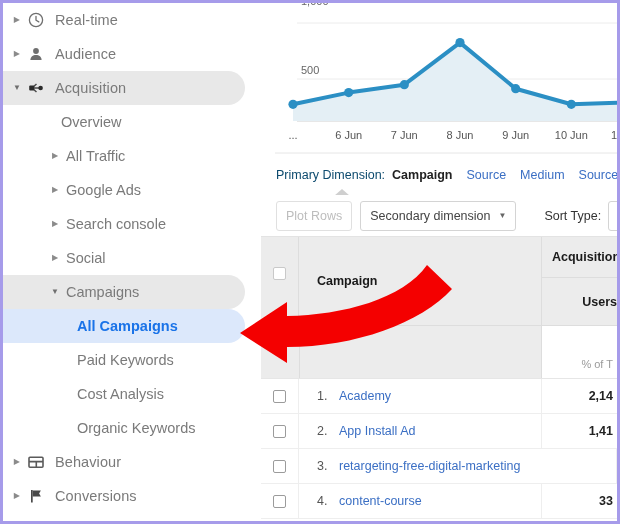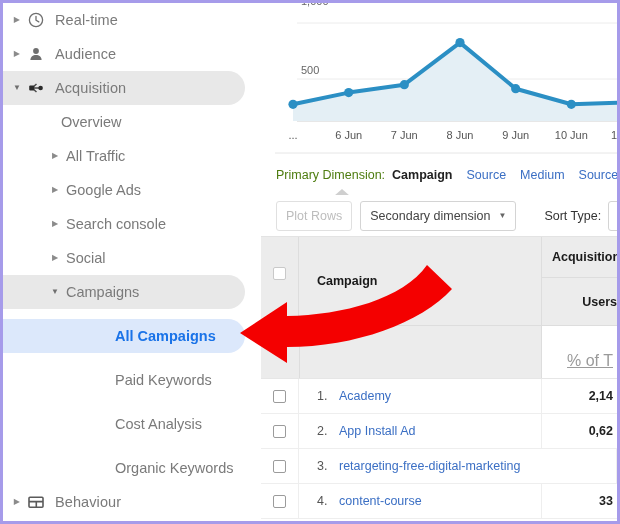--- a/index.html
+++ b/index.html
@@ -46,21 +46,21 @@
 
   
   .sub-item{
     position:relative;display:flex;align-items:center;height:34px;
     font-size:14.5px;color:#7a7a7a;cursor:pointer;user-select:none;
     box-sizing:border-box;
   }
   .sub-item .caret{margin-right:5px;}
   .lvl1{padding-left:58px;}        
   .lvl1c{padding-left:46px;}       
-  .lvl2{padding-left:112px;margin-top:10px;}        
+  .lvl2{padding-left:74px;}        
   .sub-item.sel{color:#1a73e8;font-weight:bold;}
 
   
   #panel{
     position:absolute;left:258px;top:0;right:0;bottom:0;
     background:#fff;overflow:hidden;
   }
 
   
   #chart-card{
@@ -70,21 +70,21 @@
   #chart-svg{display:block;}
   .ylab{font-size:11px;fill:#666;font-family:"Liberation Sans",sans-serif;}
   .xlab{font-size:11px;fill:#555;font-family:"Liberation Sans",sans-serif;text-anchor:middle;}
 
   
   #dimbar{
     position:absolute;left:0;top:152px;width:362px;height:40px;
     display:flex;align-items:center;padding-left:15px;box-sizing:border-box;
     font-size:12.5px;white-space:nowrap;
   }
-  #dimbar .dlabel{color:#4d7c0f;margin-right:7px;}
+  #dimbar .dlabel{color:#0c4a6e;margin-right:7px;}
   #dimbar .dactive{color:#222;font-weight:bold;margin-right:14px;}
   #dimbar .dlink{color:#3b6fc4;margin-right:14px;cursor:pointer;}
 
   
   #ctrlbar{
     position:absolute;left:0;top:192px;width:362px;height:42px;
     display:flex;align-items:center;padding-left:15px;box-sizing:border-box;
     border-bottom:1px solid #e3e3e3;background:#fff;
   }
   .btn{
@@ -129,21 +129,21 @@
   .th-acq .acq-bot{
     height:47px;display:flex;align-items:center;justify-content:flex-end;
     font-weight:bold;color:#1a1a1a;
   }
 
   .summary-row{display:flex;background:#fff;border-bottom:1px solid #e6e6e6;height:52px;}
   .sum-check{width:38px;flex:0 0 38px;border-right:1px solid #ddd;background:#ececec;}
   .sum-camp{flex:1 1 auto;border-right:1px solid #ddd;background:#ececec;}
   .sum-val{
     width:75px;flex:0 0 75px;display:flex;align-items:flex-end;justify-content:flex-end;
-    padding:0 4px 8px 0;box-sizing:border-box;color:#9a9a9a;font-size:16px;white-space:nowrap;text-decoration:underline;
+    padding:0 4px 8px 0;box-sizing:border-box;color:#9a9a9a;font-size:11px;white-space:nowrap;
   }
 
   .trow{display:flex;height:34px;border-bottom:1px solid #eeeeee;background:#fff;}
   .td-check{
     width:38px;flex:0 0 38px;display:flex;align-items:center;justify-content:center;
     box-sizing:border-box;border-right:1px solid #eee;
   }
   .cb{width:13px;height:13px;border:1px solid #9b9b9b;border-radius:2px;background:#fff;
       box-sizing:border-box;display:block;cursor:pointer;}
   .cb.hdr{border-color:#c9c9c9;}
@@ -371,21 +371,21 @@
       </div>
 
       <div class="trow">
         <div class="td-check">
             <span class="cb"></span>
           </div>
         <div class="td-camp">
           <span class="rank">2.</span>
           <span class="clink">App Install Ad</span>
         </div>
-        <div class="td-val">0,62</div>
+        <div class="td-val">1,41</div>
       </div>
 
       <div class="trow">
         <div class="td-check">
             <span class="cb"></span>
           </div>
         <div class="td-camp">
           <span class="rank">3.</span>
           <span class="clink">retargeting-free-digital-marketing</span>
         </div>

